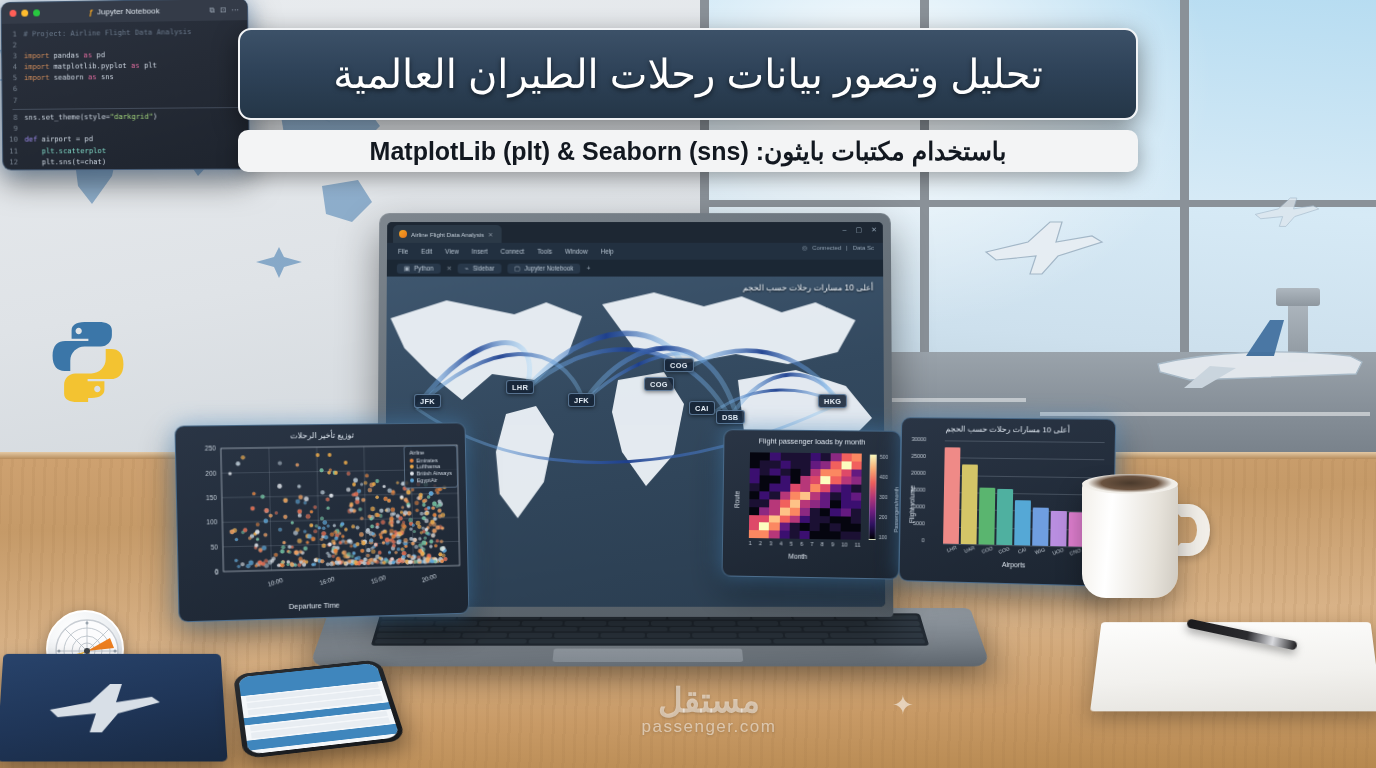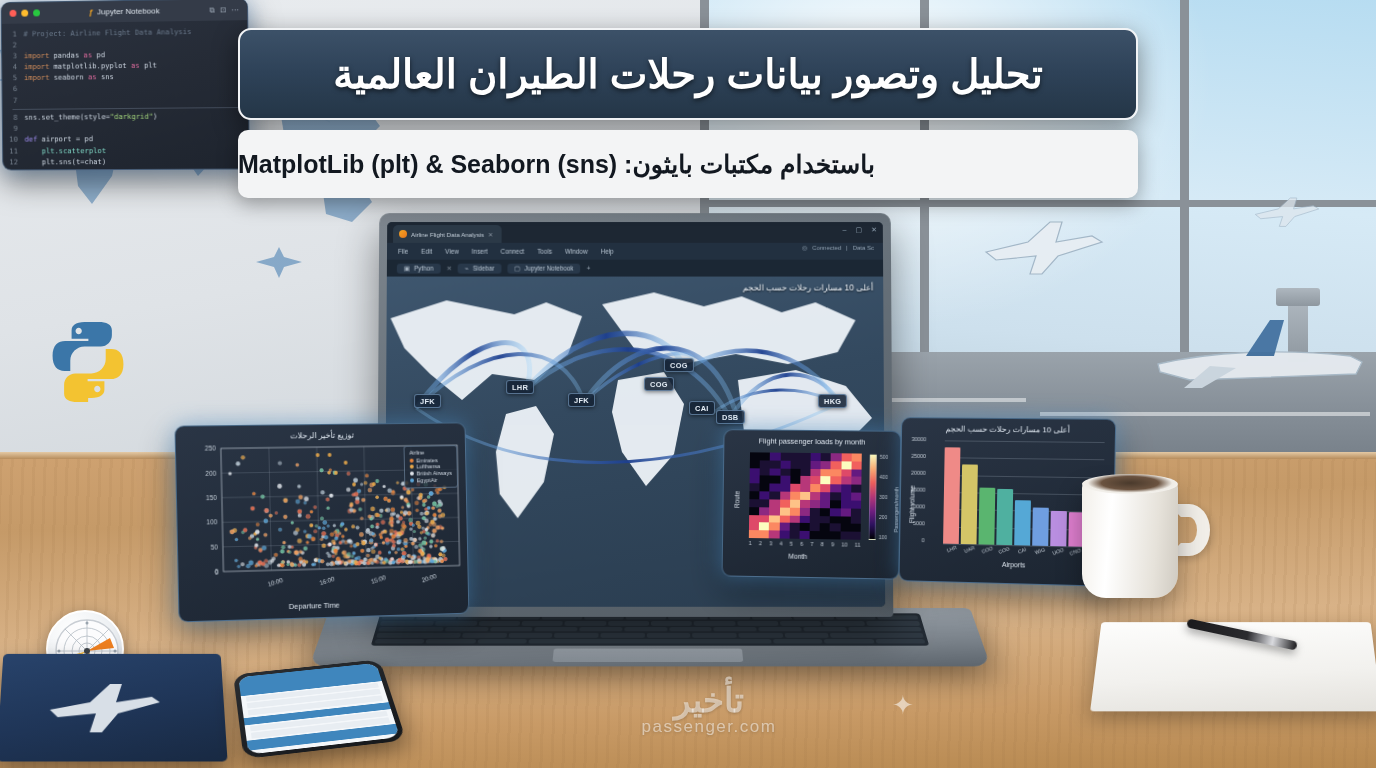--- a/index.html
+++ b/index.html
@@ -232,27 +232,27 @@
 
   
   .banner-main {
     position: absolute; left: 238px; top: 28px; width: 900px; height: 92px;
     background: linear-gradient(180deg, #3c5168 0%, #2e4258 48%, #243647 100%);
     border: 2.5px solid #f2f4f6; border-radius: 13px;
     display: flex; align-items: center; justify-content: center;
     box-shadow: 0 8px 26px rgba(0,0,0,.45);
   }
   .banner-main span {
-    color: #ffffff; font-size: 40px; font-weight: bold; direction: rtl;
+    color: #ffffff; font-size: 40px; font-weight: normal; direction: rtl;
     letter-spacing: .5px; text-shadow: 0 2px 5px rgba(0,0,0,.55);
   }
   .banner-sub {
-    position: absolute; left: 238px; top: 130px; width: 900px; height: 68px;
+    position: absolute; left: 238px; top: 130px; width: 900px; height: 42px;
     background: #f3f4f5; border-radius: 10px;
-    display: flex; align-items: center; justify-content: flex-start;
+    display: flex; align-items: center; justify-content: center;
     box-shadow: 0 6px 20px rgba(0,0,0,.35);
   }
   .banner-sub span {
     color: #121820; font-size: 25px; font-weight: bold; direction: rtl;
   }
 
   
   .badge { position: absolute; }
   .badge-circle {
     border-radius: 50%;
@@ -1405,18 +1405,18 @@
       <div class="ph-rowband"></div>
       <div class="ph-rowband"></div>
       <div class="ph-band-blue"></div>
       <div class="ph-rowband"></div>
       <div class="ph-rowband"></div>
       <div class="ph-foot"></div>
     </div>
   </div>
 
   <div class="watermark">
-    <div class="wm-ar">تأخير</div>
+    <div class="wm-ar">مستقل</div>
     <div class="wm-en">passenger.com</div>
   </div>
   <div class="sparkle">✦</div>
 
 </div>
 
 </body></html>

